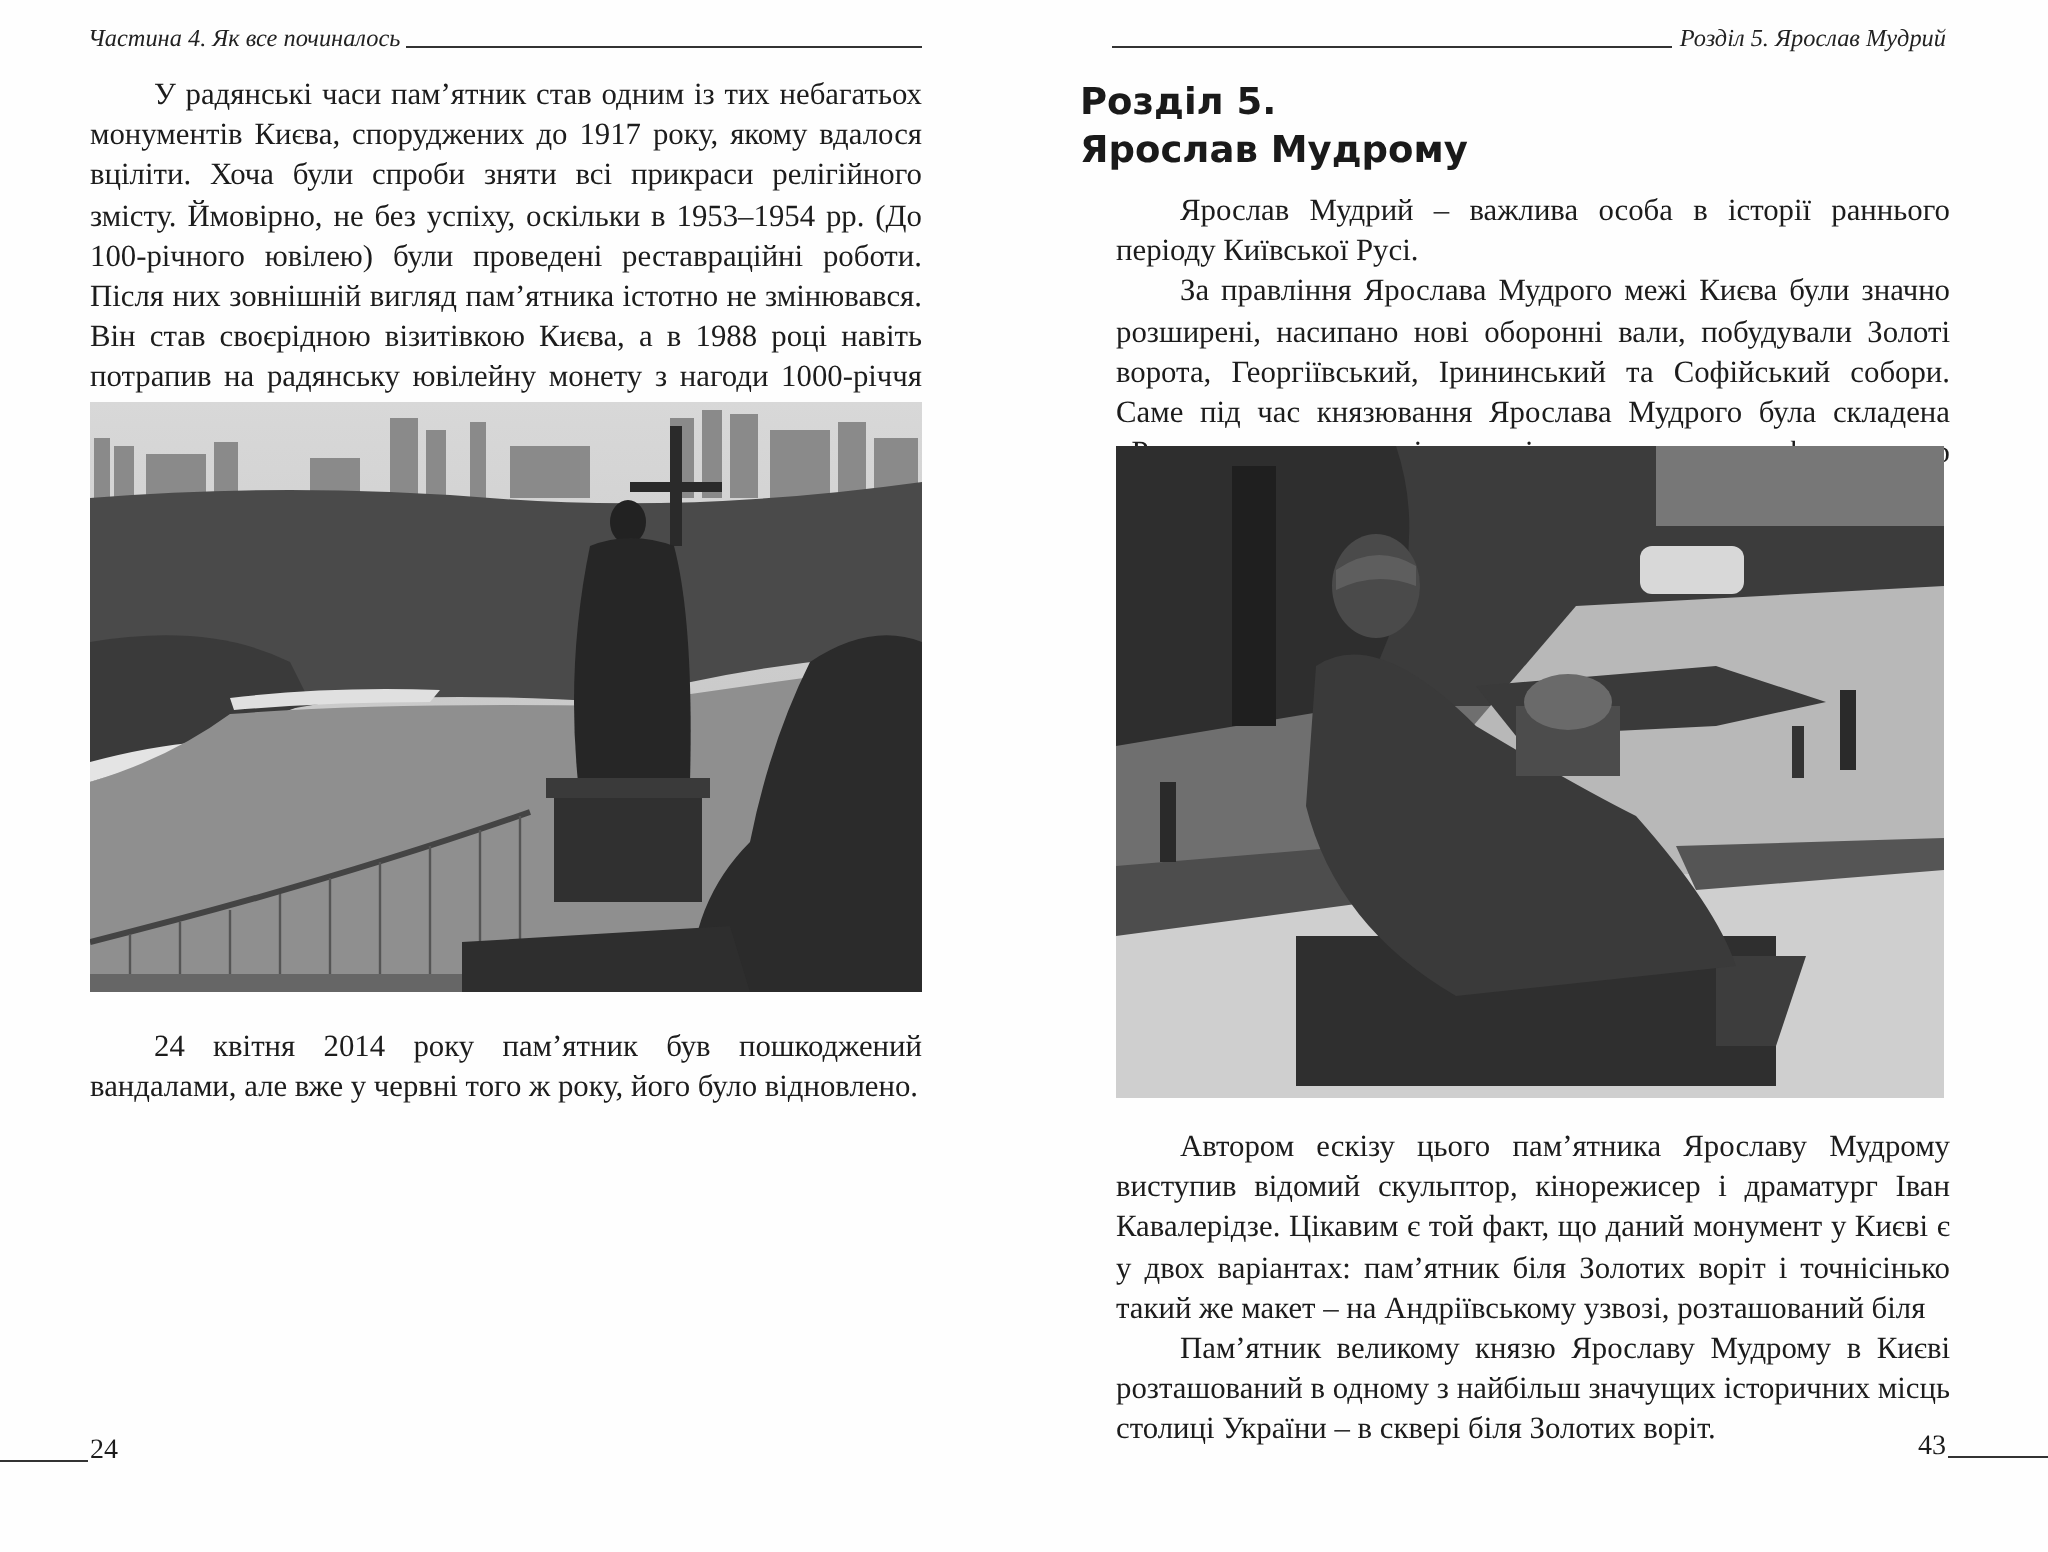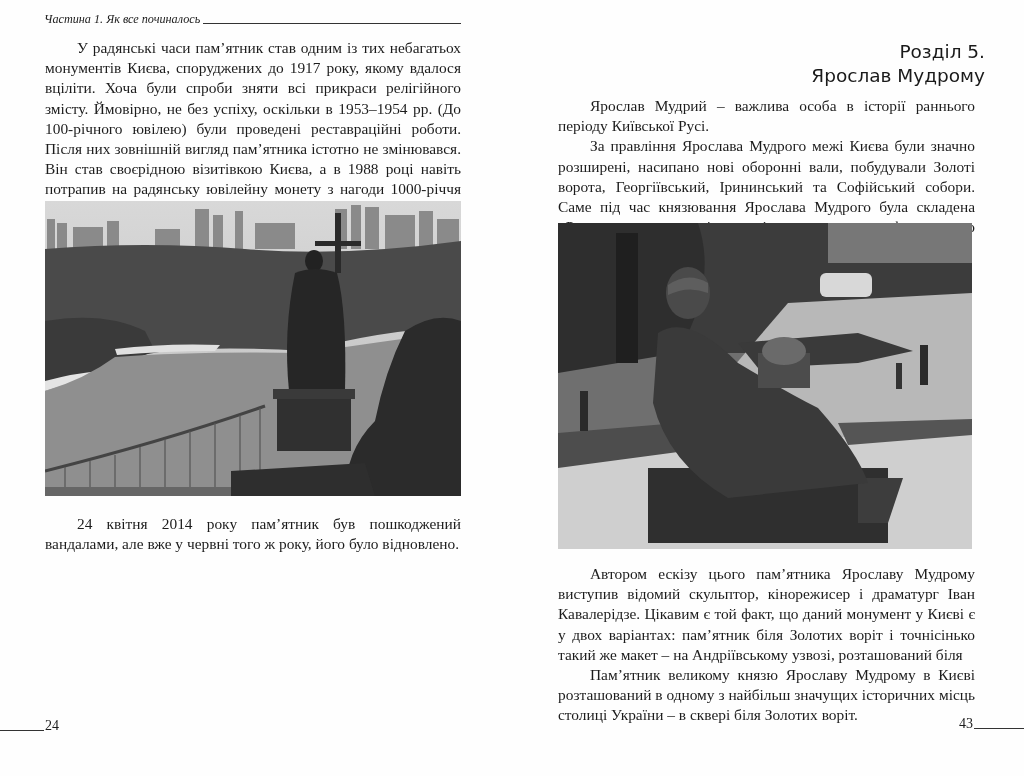--- a/index.html
+++ b/index.html
@@ -15,42 +15,42 @@
                 display:flex; align-items:flex-end; }
   .header-run .rule { border-bottom:1px solid #333; height:0; flex:1; margin-bottom:3px; }
   .left .header-run { left:44px; width:417px; }
   .left .header-run .rule { margin-left:3px; }
   .right .header-run { left:44px; width:417px; }
   .right .header-run .rule { margin-right:4px; }
   .text { position:absolute; font-size:15.4px; line-height:20.2px; text-align:justify; }
   .left .text { left:45px; width:416px; }
   .right .text { left:46px; width:417px; }
   .text p { margin:0; text-indent:32px; text-align:justify; }
-  .chapter-title { position:absolute; left:56px; width:417px; top:40px; text-align:right;
-                   font-family:"DejaVu Sans", sans-serif; font-weight:normal; font-size:18.5px; line-height:24px; color:#1a1a1a; }
+  .chapter-title { position:absolute; left:28px; width:417px; top:40px; text-align:left;
+                   font-family:"DejaVu Sans", sans-serif; font-weight:bold; font-size:18.5px; line-height:24px; color:#1a1a1a; }
   .photo { position:absolute; overflow:hidden; }
   .photo svg { display:block; }
   .folio { position:absolute; font-size:14px; display:flex; }
   .left .folio { left:0; top:718px; }
   .left .folio .rule { width:44px; border-bottom:1px solid #333; margin-bottom:3px; margin-right:1px; }
   .right .folio { left:447px; top:716px; }
   .right .folio .rule { width:65px; border-bottom:1px solid #333; margin-bottom:3px; margin-left:1px; }
 </style>
 </head>
 <body>
 
 <div class="gutter"></div>
 <div class="stitch" style="top:95px;height:60px"></div>
 <div class="stitch" style="top:260px;height:60px"></div>
 <div class="stitch" style="top:420px;height:80px"></div>
 <div class="stitch" style="top:600px;height:70px"></div>
 
 <div class="page left">
   <div class="header-run">
-    <span>Частина 1. Як все починалось</span>
+    <span>Частина 4. Як все починалось</span>
     <span class="rule"></span>
   </div>
 
   <div class="text" style="top:38px;">
     <p>У радянські часи пам’ятник став одним із тих небагатьох монументів Києва, споруджених до 1917 року, якому вдалося вціліти. Хоча були спроби зняти всі прикраси релігійного змісту. Ймовірно, не без успіху, оскільки в 1953–1954 рр. (До 100-річного ювілею) були проведені реставраційні роботи. Після них зовнішній вигляд пам’ятника істотно не змінювався. Він став своєрідною візитівкою Києва, а в 1988 році навіть потрапив на радянську ювілейну монету з нагоди 1000-річчя Хрещення Русі.</p>
   </div>
 
   <div class="photo" style="left:45px;top:201px;width:416px;height:295px;">
     <svg width="416" height="295" viewBox="0 0 416 295">
       <defs>
@@ -117,20 +117,24 @@
     <p>24 квітня 2014 року пам’ятник був пошкоджений вандалами, але вже у червні того ж року, його було відновлено.</p>
   </div>
 
   <div class="folio">
     <span class="rule"></span>
     <span>24</span>
   </div>
 </div>
 
 <div class="page right">
+  <div class="header-run">
+    <span class="rule"></span>
+    <span>Розділ 5. Ярослав Мудрий</span>
+  </div>
 
   <div class="chapter-title">
     <div>Розділ 5.</div>
     <div>Ярослав Мудрому</div>
   </div>
 
   <div class="text" style="top:96px;">
     <p>Ярослав Мудрий – важлива особа в історії раннього періоду Київської Русі.</p>
     <p>За правління Ярослава Мудрого межі Києва були значно розширені, насипано нові оборонні вали, побудували Золоті ворота, Георгіївський, Ірининський та Софійський собори. Саме під час князювання Ярослава Мудрого була складена «Руська правда» – звід законів давньоруського феодального права.</p>
   </div>

